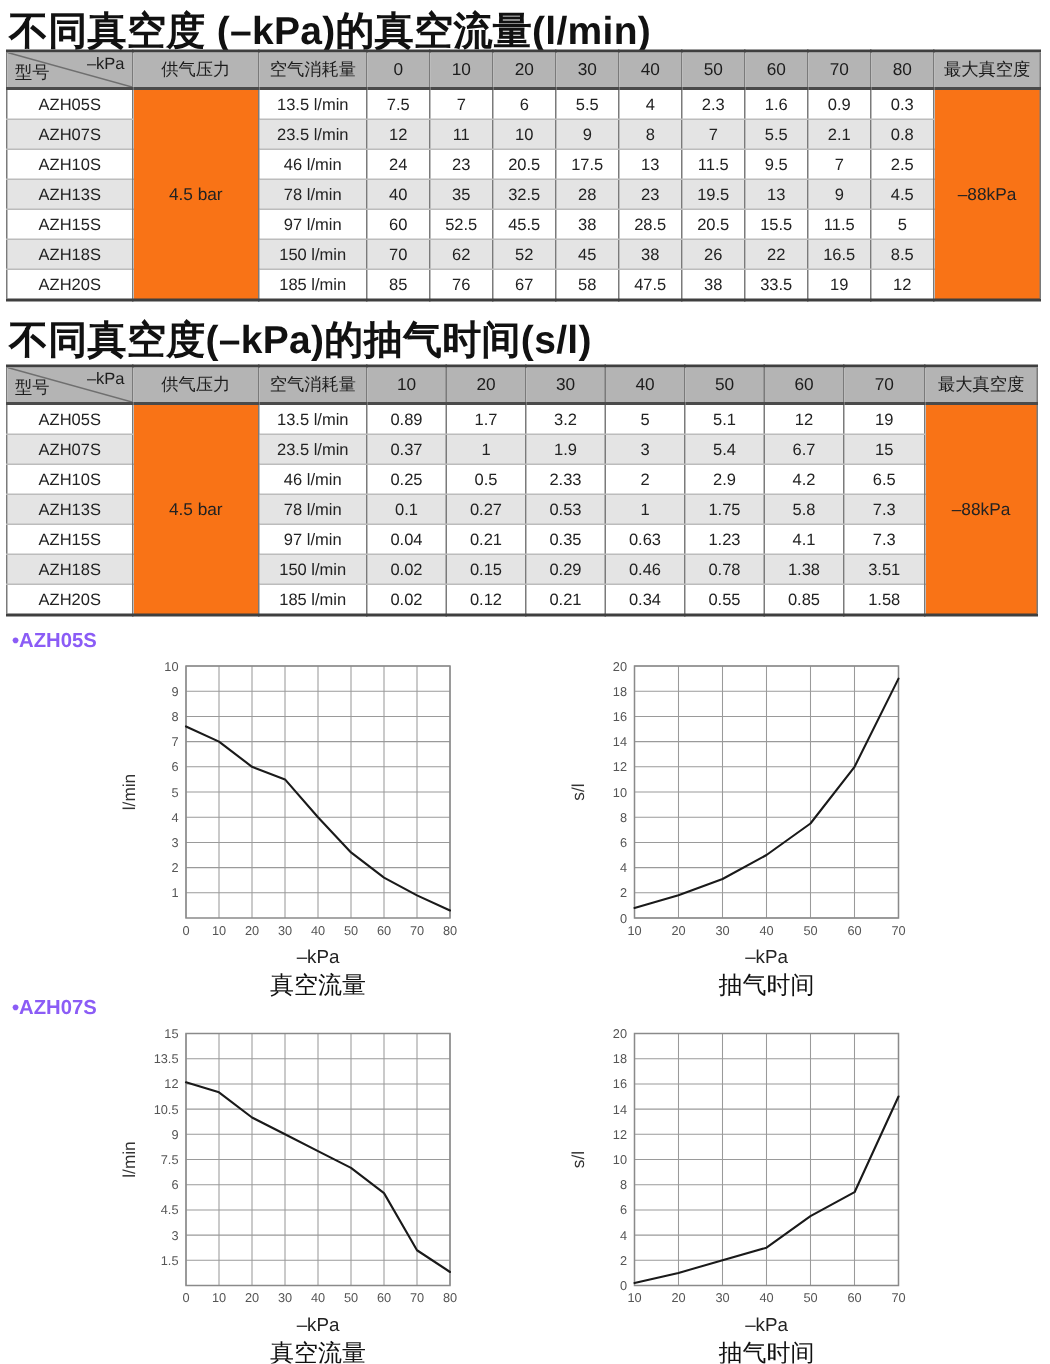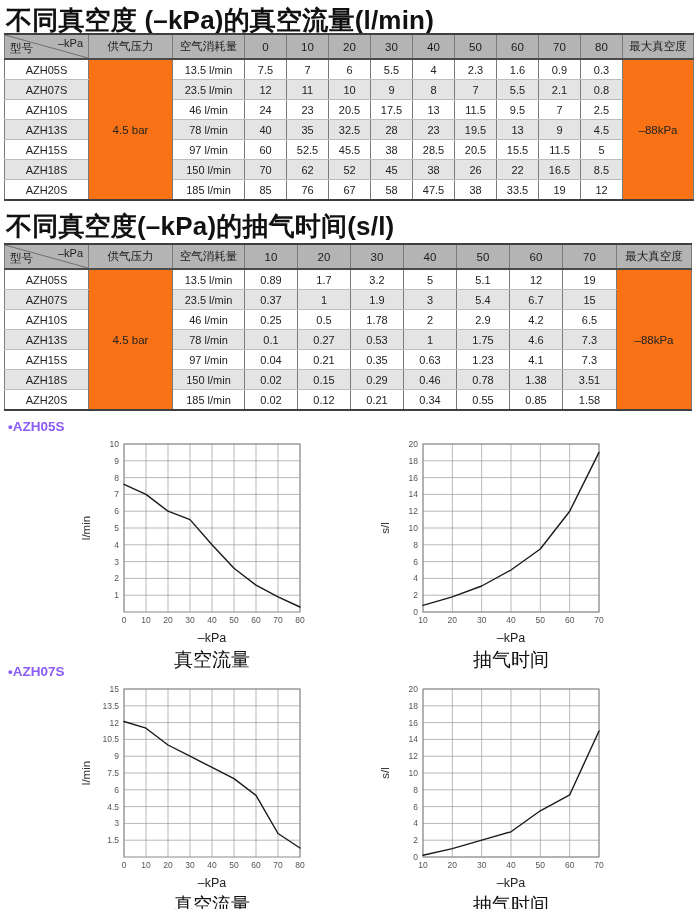--- a/index.html
+++ b/index.html
@@ -48,21 +48,21 @@
   #seclabel0{top:419px;}
   #seclabel1{top:664px;}
 
   .chart-block{position:absolute;width:250px;}
   #chart0{left:68px;top:434px;}
   #chart1{left:367px;top:434px;}
   #chart2{left:68px;top:679px;}
   #chart3{left:367px;top:679px;}
   .chart-block svg{display:block;}
   .chart-xlabel{margin-left:56px;width:176px;text-align:center;font-size:12.5px;color:#222;margin-top:1px;}
-  .chart-caption{margin-left:56px;width:176px;text-align:center;font-size:19px;color:#111;margin-top:2px;}
+  .chart-caption{margin-left:56px;width:176px;text-align:center;font-size:16px;color:#111;margin-top:2px;}
 </style>
 </head>
 <body>
 
 <div class="title" id="title1">不同真空度 (–kPa)的真空流量(l/min)</div>
 <table class="data-table" id="table1">
     <colgroup>
       <col style="width: 84px;">
       <col style="width: 84px;">
       <col style="width: 72px;">
@@ -256,35 +256,35 @@
         <td class="shade">3</td>
         <td class="shade">5.4</td>
         <td class="shade">6.7</td>
         <td class="shade">15</td>
       </tr>
       <tr>
         <td class="">AZH10S</td>
         <td class="">46 l/min</td>
         <td class="">0.25</td>
         <td class="">0.5</td>
-        <td class="">1.78</td>
+        <td class="">2.33</td>
         <td class="">2</td>
         <td class="">2.9</td>
         <td class="">4.2</td>
         <td class="">6.5</td>
       </tr>
       <tr>
         <td class="shade">AZH13S</td>
         <td class="shade">78 l/min</td>
         <td class="shade">0.1</td>
         <td class="shade">0.27</td>
         <td class="shade">0.53</td>
         <td class="shade">1</td>
         <td class="shade">1.75</td>
-        <td class="shade">4.6</td>
+        <td class="shade">5.8</td>
         <td class="shade">7.3</td>
       </tr>
       <tr>
         <td class="">AZH15S</td>
         <td class="">97 l/min</td>
         <td class="">0.04</td>
         <td class="">0.21</td>
         <td class="">0.35</td>
         <td class="">0.63</td>
         <td class="">1.23</td>

